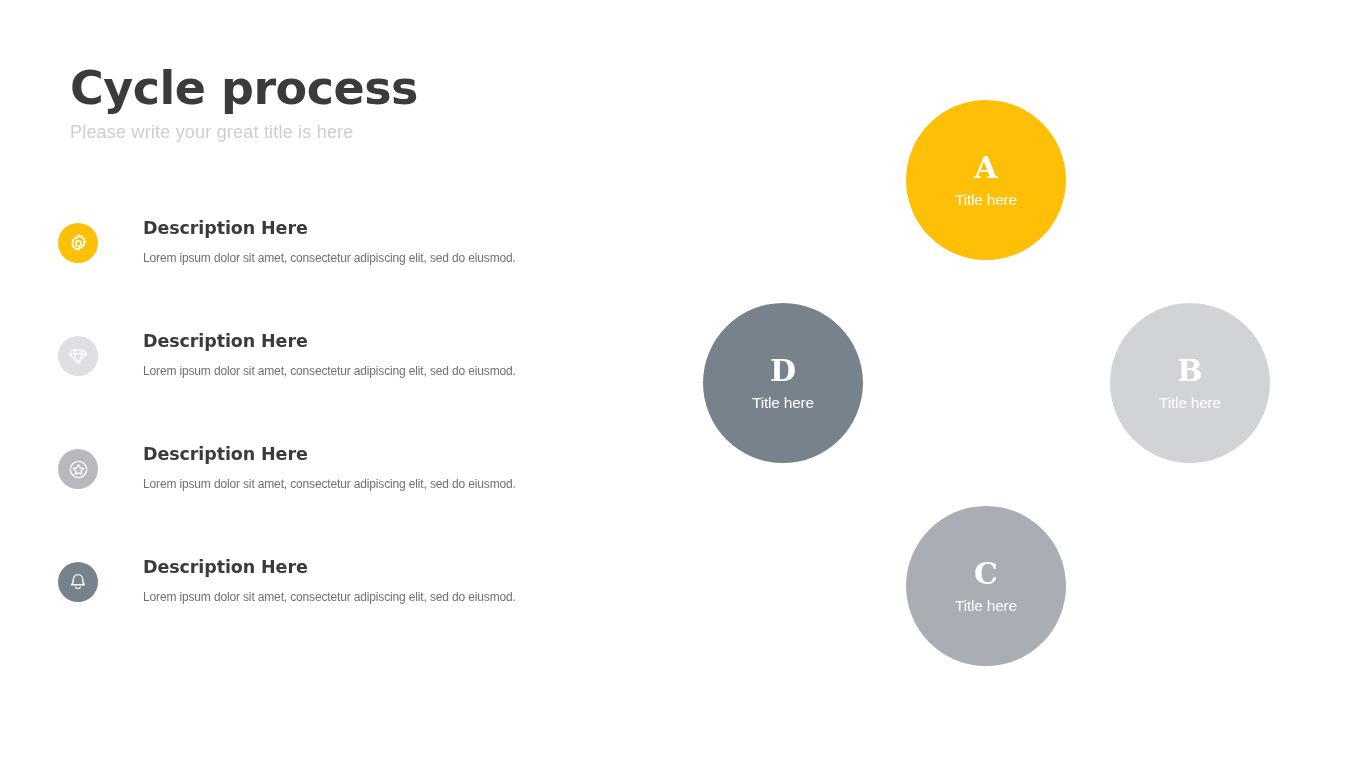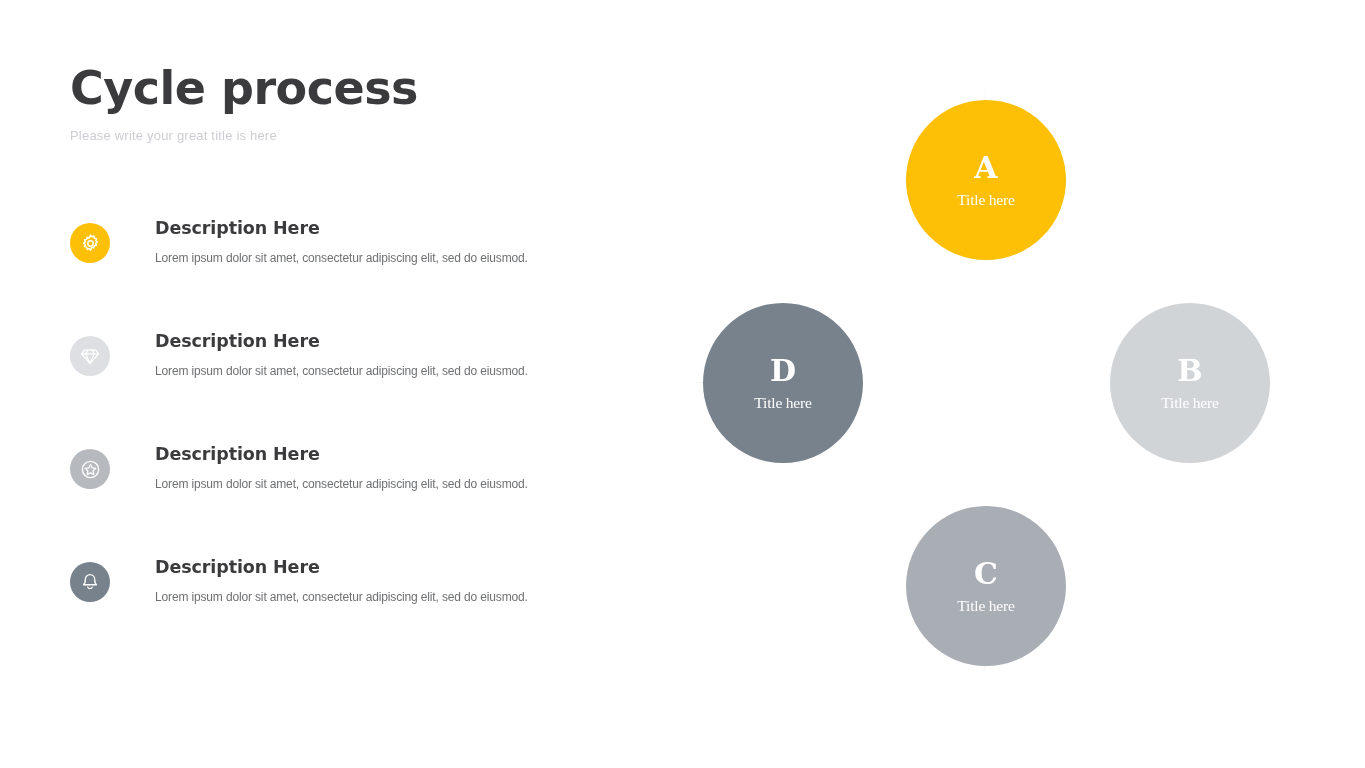--- a/index.html
+++ b/index.html
@@ -27,33 +27,33 @@
     font-family: "DejaVu Sans", sans-serif;
     font-size: 46px;
     font-weight: 700;
     letter-spacing: -0.5px;
     color: #3b3b3d;
     line-height: 1.15;
     white-space: nowrap;
   }
 
   #page-subtitle {
-    margin-top: 13px;
+    margin-top: 7px;
     font-family: "Liberation Sans", sans-serif;
-    font-size: 13px;
+    font-size: 18px;
     font-weight: 400;
     color: #cdced2;
     letter-spacing: 0.2px;
     white-space: nowrap;
   }
 
   
   #feature-list {
     position: absolute;
-    left: 70px;
+    left: 58px;
     top: 218px;
     width: 545px;
   }
 
   .feature-item {
     position: relative;
     min-height: 113px;
     padding-left: 85px;
   }
 
@@ -120,21 +120,21 @@
   .node-letter {
     font-family: "DejaVu Serif", serif;
     font-size: 30px;
     font-weight: 700;
     color: #ffffff;
     line-height: 1;
     margin-bottom: 9px;
   }
 
   .node-label {
-    font-family: Liberation Serif, serif;
+    font-family: Liberation Sans, sans-serif;
     font-size: 15.5px;
     font-weight: 400;
     color: #ffffff;
     letter-spacing: -0.2px;
     line-height: 1;
   }
 
   
   #node-a { left: 216px; top: 12px; }
   #node-b { left: 420px; top: 215px; }

